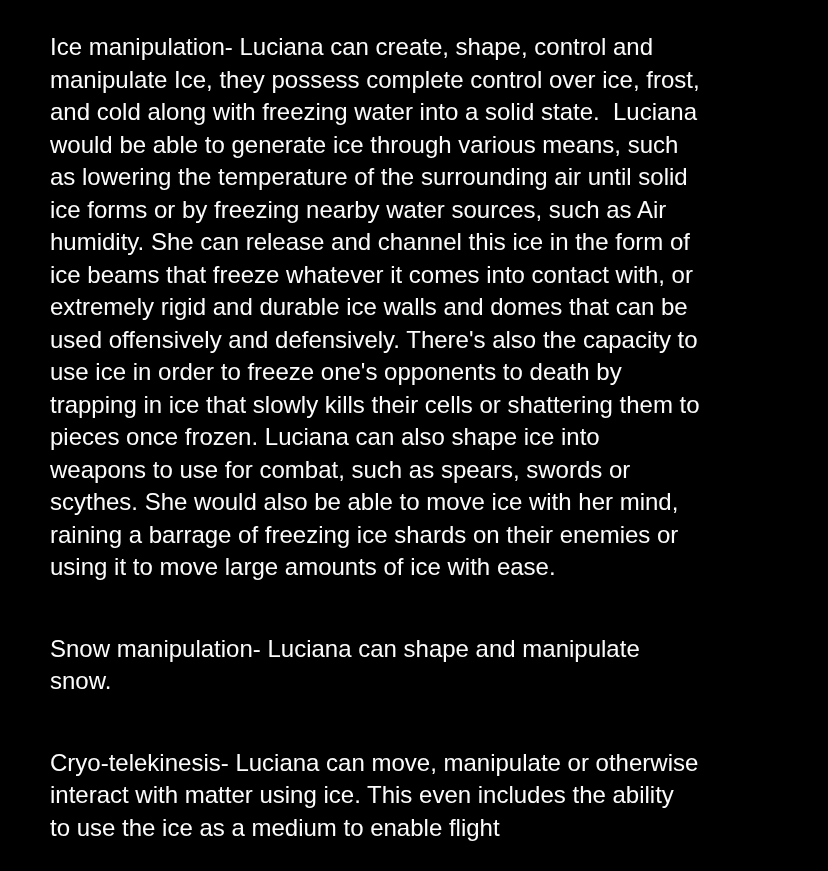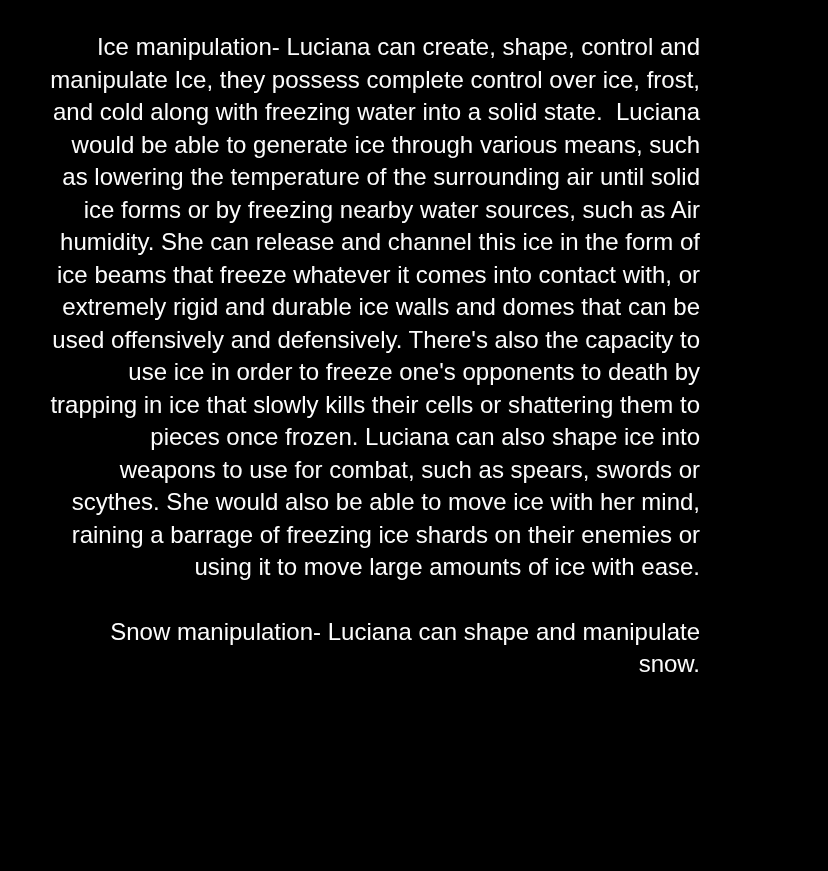--- a/index.html
+++ b/index.html
@@ -10,36 +10,36 @@
   body {
     width: 828px;
     height: 871px;
     overflow: hidden;
     font-family: "Liberation Sans", "DejaVu Sans", sans-serif;
   }
   .text-area {
     box-sizing: border-box;
     padding: 31px 60px 0 50px;
     width: 760px;
-    text-align: right;
   }
   .text-area p {
     margin: 0;
     max-width: 714px;
     color: #fcfcfc;
     font-size: 24px;
     line-height: 32.5px;
     font-weight: 400;
     letter-spacing: 0;
     white-space: pre-wrap;
     -webkit-font-smoothing: antialiased;
   }
   .text-area p + p {
-    margin-top: 32px;
+    margin-top: 49px;
   }
 </style>
 </head>
 <body style="background: rgb(0, 0, 0);">
 
 <div class="text-area">
   <p>Ice manipulation- Luciana can create, shape, control and manipulate Ice, they possess complete control over ice, frost, and cold along with freezing water into a solid state.  Luciana would be able to generate ice through various means, such as lowering the temperature of the surrounding air until solid ice forms or by freezing nearby water sources, such as Air humidity. She can release and channel this ice in the form of ice beams that freeze whatever it comes into contact with, or extremely rigid and durable ice walls and domes that can be used offensively and defensively. There's also the capacity to use ice in order to freeze one's opponents to death by trapping in ice that slowly kills their cells or shattering them to pieces once frozen. Luciana can also shape ice into weapons to use for combat, such as spears, swords or scythes. She would also be able to move ice with her mind, raining a barrage of freezing ice shards on their enemies or using it to move large amounts of ice with ease.</p>
   <p>Snow manipulation- Luciana can shape and manipulate snow.</p>
+  <p>Cryo-telekinesis- Luciana can move, manipulate or otherwise interact with matter using ice. This even includes the ability to use the ice as a medium to enable flight</p>
 </div>
 
 </body></html>

